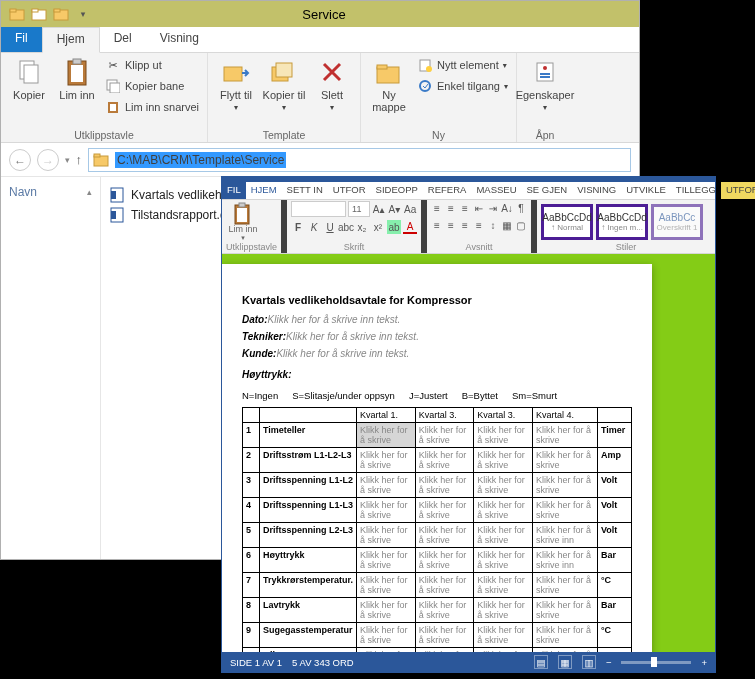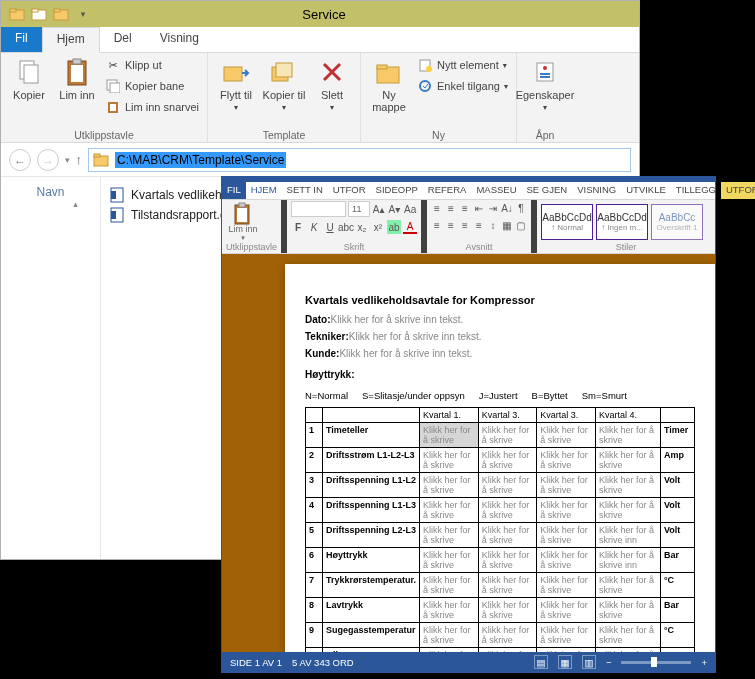--- a/index.html
+++ b/index.html
@@ -40,25 +40,25 @@
   .rstack { display:flex; flex-direction:column; gap:1px; }
 
   .exp-nav {
     height: 34px; display:flex; align-items:center; gap:6px; padding:0 8px;
     border-bottom:1px solid #e6e6e6;
   }
   .navbtn { width:22px; height:22px; border:1px solid #ccc; border-radius:50%; display:flex; align-items:center; justify-content:center; color:#777; font-size:12px;}
   .navbtn.dis { color:#ccc; }
   .addr { flex:1; height:24px; border:1px solid #a6c8e6; display:flex; align-items:center; font-size:12px; }
   .addr .foldic { width:18px; height:18px; margin:0 4px; }
-  .addr .path { background:#3399ff; color:#000000; padding:1px 2px; }
+  .addr .path { background:#3399ff; color:#404040; padding:1px 2px; }
 
   .exp-body { display:flex; height:calc(100% - 26px - 26px - 90px - 34px); }
   .sidebar-col { width:100px; border-right:1px solid #e6e6e6; padding:8px; font-size:12px; color:#1a5aa5;}
-  .sidebar-col .hdr { color:#5b7aa5; font-size:12px; padding-bottom:4px; display:flex; align-items:center;flex-direction:column;}
+  .sidebar-col .hdr { color:#5b7aa5; font-size:12px; padding-bottom:4px; display:flex; align-items:center;}
   .filelist { flex:1; padding:8px; font-size:12px; color:#222; }
   .file-row { display:flex; align-items:center; gap:6px; height:20px;}
   .file-row .ic { width:16px; height:16px; }
 
   
   .word {
     position: absolute; left: 221px; top: 176px; width: 495px; height: 497px;
     background:#fff; border:1px solid #2b579a; display:flex; flex-direction:column;
   }
   .w-titlebar { height:5px; background:#2b579a; }
@@ -67,27 +67,27 @@
   .w-tabs .wt.fil { background:#2b579a; color:#fff;}
   .w-tabs .wt.act { color:#2b579a; }
   .w-ribbon { height:54px; background:#f3f3f3; display:flex; font-size:9px; color:#666; border-bottom:1px solid #d6d6d6;}
   .wgrp { display:flex; flex-direction:column; border-right:6px solid #404040; padding:1px 4px;}
   .wgrp .body { flex:1; display:flex; align-items:center; gap:3px;}
   .wgrp .lbl { text-align:center; font-size:9px; color:#888; }
   .wbtn-lg { display:flex; flex-direction:column; align-items:center; width:34px; text-align:center; font-size:9px;}
   .wbtn-lg .ic { width:22px; height:22px; }
   .fontbox { border:1px solid #ccc; height:16px; font-size:9px; padding:0 3px; display:flex; align-items:center; background:#fff;}
   .fmtbtn { width:14px; height:14px; display:inline-flex; align-items:center; justify-content:center; font-size:10px; color:#555;}
-  .stylebox { border:1px solid #4c1d95; width:52px; height:36px; font-size:8px; display:flex; flex-direction:column; align-items:center; justify-content:center; background:#fff; color:#888;}
+  .stylebox { border:3px solid #4c1d95; width:52px; height:36px; font-size:8px; display:flex; flex-direction:column; align-items:center; justify-content:center; background:#fff; color:#888;}
   .stylebox .prev { font-size:10px; color:#333; }
 
-  .w-doc { flex:1; background:#a16207; overflow:hidden; display:flex; justify-content:flex-end; padding:10px 0 0 0;}
+  .w-doc { flex:1; background:#84cc16; overflow:hidden; display:flex; justify-content:flex-start; padding:10px 0 0 0;}
   .page { background:#fff; width:430px; min-height:600px; box-shadow:0 2px 8px rgba(0,0,0,.3); padding:30px 20px; font-size:10px; color:#000;}
   .page h4 { font-size:11px; font-weight:bold; margin-bottom:8px;}
-  .page .line { margin-bottom:6px; }
+  .page .line { margin-bottom:6px;font-style:italic; }
   .page .lbl2 { font-weight:bold; }
   .page .ph { color:#888; }
   .legend { margin:10px 0 6px 0; font-size:9.5px; display:flex; gap:14px;}
   .tbl { width:100%; border-collapse:collapse; font-size:9px; }
   .tbl th, .tbl td { border:1px solid #000; padding:2px 3px; text-align:left; vertical-align:top;}
   .tbl th { font-weight:normal; }
   .tbl .sel { background:#d6d6d6; }
   .tbl .unit { width:34px; }
 
   .w-status { height:20px; background:#2b579a; color:#fff; font-size:9.5px; display:flex; align-items:center; padding:0 8px; gap:10px;}
@@ -438,21 +438,21 @@
         <span class="lbl2">Tekniker:</span><span class="ph">Klikk her for å skrive inn tekst.</span>
       </div>
       <div class="line">
         <span class="lbl2">Kunde:</span><span class="ph">Klikk her for å skrive inn tekst.</span>
       </div>
 
       <div class="line" style="margin-top:10px;">
         <span class="lbl2">Høyttrykk:</span>
       </div>
       <div class="legend">
-        <span>N=Normal</span>
+        <span>N=Ingen</span>
         <span>S=Slitasje/under oppsyn</span>
         <span>J=Justert</span>
         <span>B=Byttet</span>
         <span>Sm=Smurt</span>
       </div>
 
       <table class="tbl">
         <thead>
           <tr>
             <th style="width:16px;"></th>

